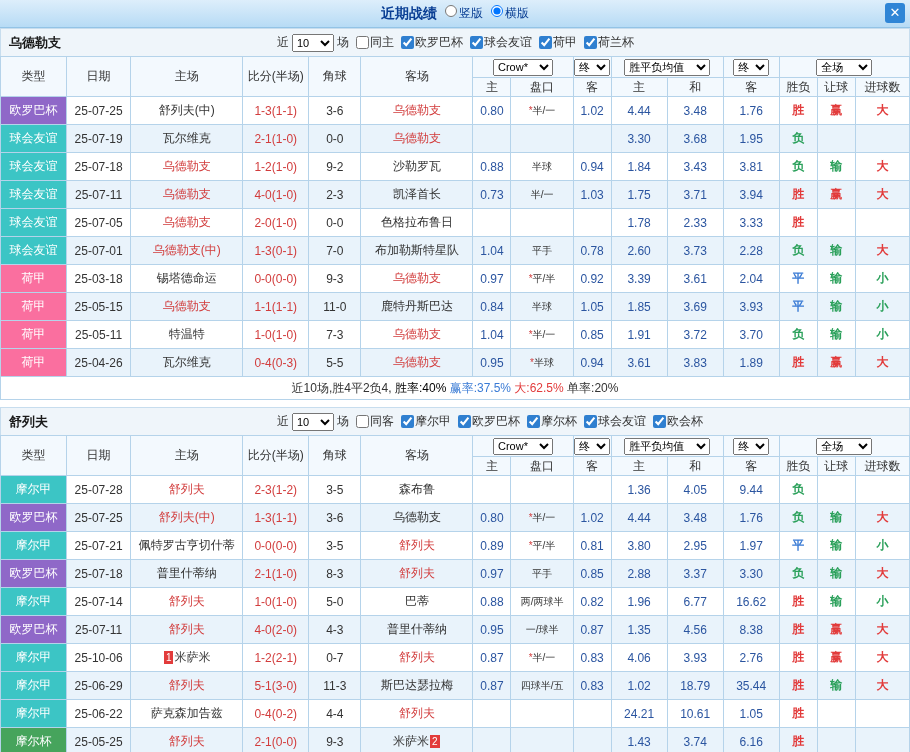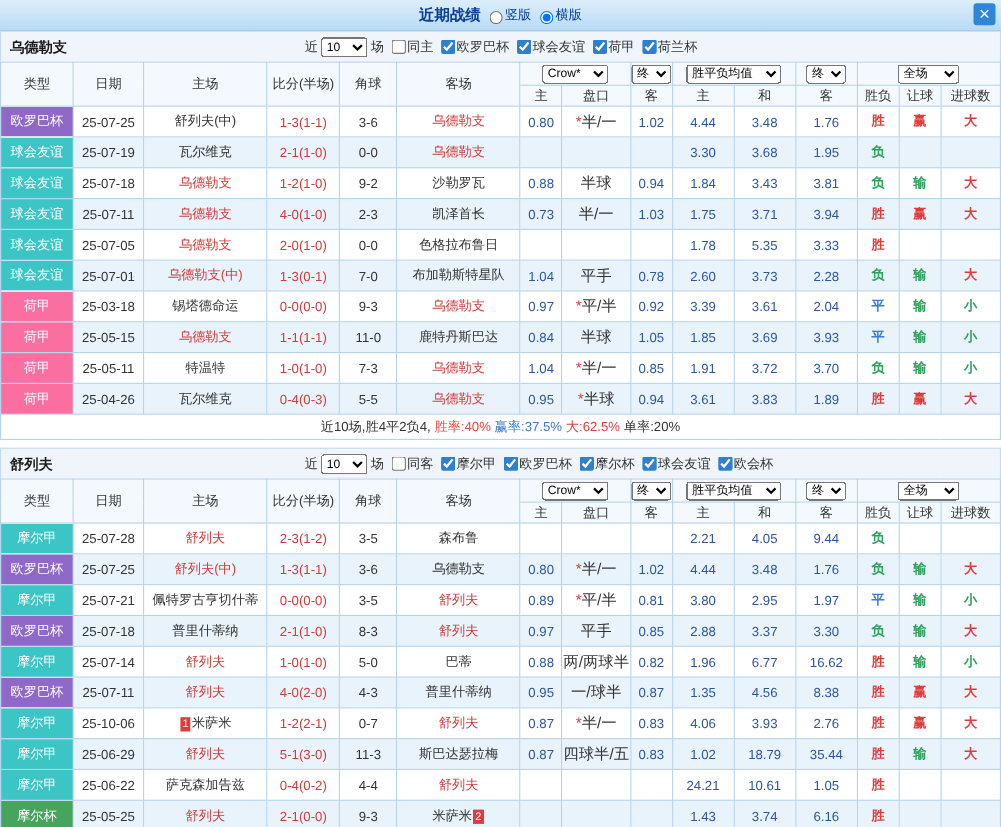--- a/index.html
+++ b/index.html
@@ -1,21 +1,21 @@
 <!DOCTYPE html>
 <html><head>
 <meta charset="utf-8">
 <style>
   html,body{margin:0;padding:0}
   body{width:910px;height:752px;overflow:hidden;background:#fff;
        font-family:"Liberation Sans","DejaVu Sans",sans-serif;font-size:12px;color:#333}
   .titlebar{height:27px;background:linear-gradient(#ddeefb,#b7dbf5);border-bottom:1px solid #93c3e6;
             display:flex;align-items:center;justify-content:center;position:relative;gap:8px}
   .title{color:#0a3f94;font-weight:bold;font-size:14px}
-  .titlebar label{display:flex;align-items:flex-end;gap:2px;color:#0a3f94;font-size:12px;cursor:pointer}
+  .titlebar label{display:flex;align-items:flex-start;gap:2px;color:#0a3f94;font-size:12px;cursor:pointer}
   .titlebar input{margin:0;width:12px;height:12px}
   .close-btn{position:absolute;right:5px;top:3px;width:20px;height:20px;background:#2f85d6;color:#fff;
              border-radius:3px;text-align:center;line-height:20px;font-size:13px;font-weight:bold;cursor:pointer}
   .section + .section{margin-top:7px}
   .teambar{height:27px;display:flex;align-items:center;background:#eff5fa;border:1px solid #c7ddee;
            border-bottom:none;padding-left:8px}
   .team-name{width:268px;font-weight:bold;font-size:13px;color:#1a1a1a}
   .filters{display:flex;align-items:center;gap:3px;font-size:12px}
   .filters select{height:18px;font-size:11px}
   .cb{display:flex;align-items:center;gap:1px;cursor:pointer;margin-left:4px}
@@ -26,21 +26,21 @@
   .hrow1 th{height:20px}
   .hrow2 th{height:18px}
   thead select{font-size:11px;height:17px;max-width:98%}
   tbody td{height:27px;font-size:12px}
   tbody tr:nth-child(even) td{background:#e9f3fb}
   tbody tr:nth-child(odd) td{background:#fff}
   td.type-cell{color:#fff}
   .red-team{color:#d23c3c}
   td.score{color:#d23c3c}
   td.odds{color:#2b55a0}
-  td.hc{color:#333;font-size:14px}
+  td.hc{color:#333;font-size:10px}
   .star{color:#d23c3c;font-style:normal}
   td.res{font-weight:bold}
   .badge{display:inline-block;background:#e23b3b;color:#fff;font-size:10px;line-height:13px;padding:0 2px;margin:0 1px}
   .summary-row td{height:22px;background:#fff !important;font-size:12px}
 </style>
 </head>
 <body>
 
 <div class="titlebar">
   <span class="title">近期战绩</span>
@@ -202,21 +202,21 @@
             <td class="type-cell" style="background:#3cc5c5">球会友谊</td>
             <td>25-07-05</td>
             <td><span class="red-team">乌德勒支</span></td>
             <td class="score">2-0(1-0)</td>
             <td>0-0</td>
             <td><span class="">色格拉布鲁日</span></td>
             <td class="odds"></td>
             <td class="hc"></td>
             <td class="odds"></td>
             <td class="odds">1.78</td>
-            <td class="odds">5.35</td>
+            <td class="odds">2.33</td>
             <td class="odds">3.33</td>
             <td class="res" style="color:#e23b3b">胜</td>
             <td class="res" style="color:#333"></td>
             <td class="res" style="color:#333"></td>
           </tr>
           <tr>
             <td class="type-cell" style="background:#3cc5c5">球会友谊</td>
             <td>25-07-01</td>
             <td><span class="red-team">乌德勒支(中)</span></td>
             <td class="score">1-3(0-1)</td>
@@ -294,21 +294,21 @@
             <td class="hc"><span class="star">*</span>半球</td>
             <td class="odds">0.94</td>
             <td class="odds">3.61</td>
             <td class="odds">3.83</td>
             <td class="odds">1.89</td>
             <td class="res" style="color:#e23b3b">胜</td>
             <td class="res" style="color:#e23b3b">赢</td>
             <td class="res" style="color:#e23b3b">大</td>
           </tr>
           <tr class="summary-row">
-            <td colspan="15"><span style="color:#333333">近10场,胜4平2负4, </span><span style="color:#ef4444">胜率:40%</span><span style="color:#3a7bd5"> 赢率:37.5%</span><span style="color:#e23b3b"> 大:62.5%</span><span style="color:#333333"> 单率:20%</span></td>
+            <td colspan="15"><span style="color:#333333">近10场,胜4平2负4, </span><span style="color:#000000">胜率:40%</span><span style="color:#3a7bd5"> 赢率:37.5%</span><span style="color:#e23b3b"> 大:62.5%</span><span style="color:#333333"> 单率:20%</span></td>
           </tr>
         </tbody>
       </table>
     </div>
     <div class="section">
       <div class="teambar">
         <div class="team-name">舒列夫</div>
         <div class="filters">
           <span>近</span>
           <select style="width:42px"><option>10</option></select>
@@ -387,21 +387,21 @@
           <tr>
             <td class="type-cell" style="background:#3cc5c5">摩尔甲</td>
             <td>25-07-28</td>
             <td><span class="red-team">舒列夫</span></td>
             <td class="score">2-3(1-2)</td>
             <td>3-5</td>
             <td><span class="">森布鲁</span></td>
             <td class="odds"></td>
             <td class="hc"></td>
             <td class="odds"></td>
-            <td class="odds">2.21</td>
+            <td class="odds">1.36</td>
             <td class="odds">4.05</td>
             <td class="odds">9.44</td>
             <td class="res" style="color:#2aa05a">负</td>
             <td class="res" style="color:#333"></td>
             <td class="res" style="color:#333"></td>
           </tr>
           <tr>
             <td class="type-cell" style="background:#8f68c8">欧罗巴杯</td>
             <td>25-07-25</td>
             <td><span class="red-team">舒列夫(中)</span></td>

